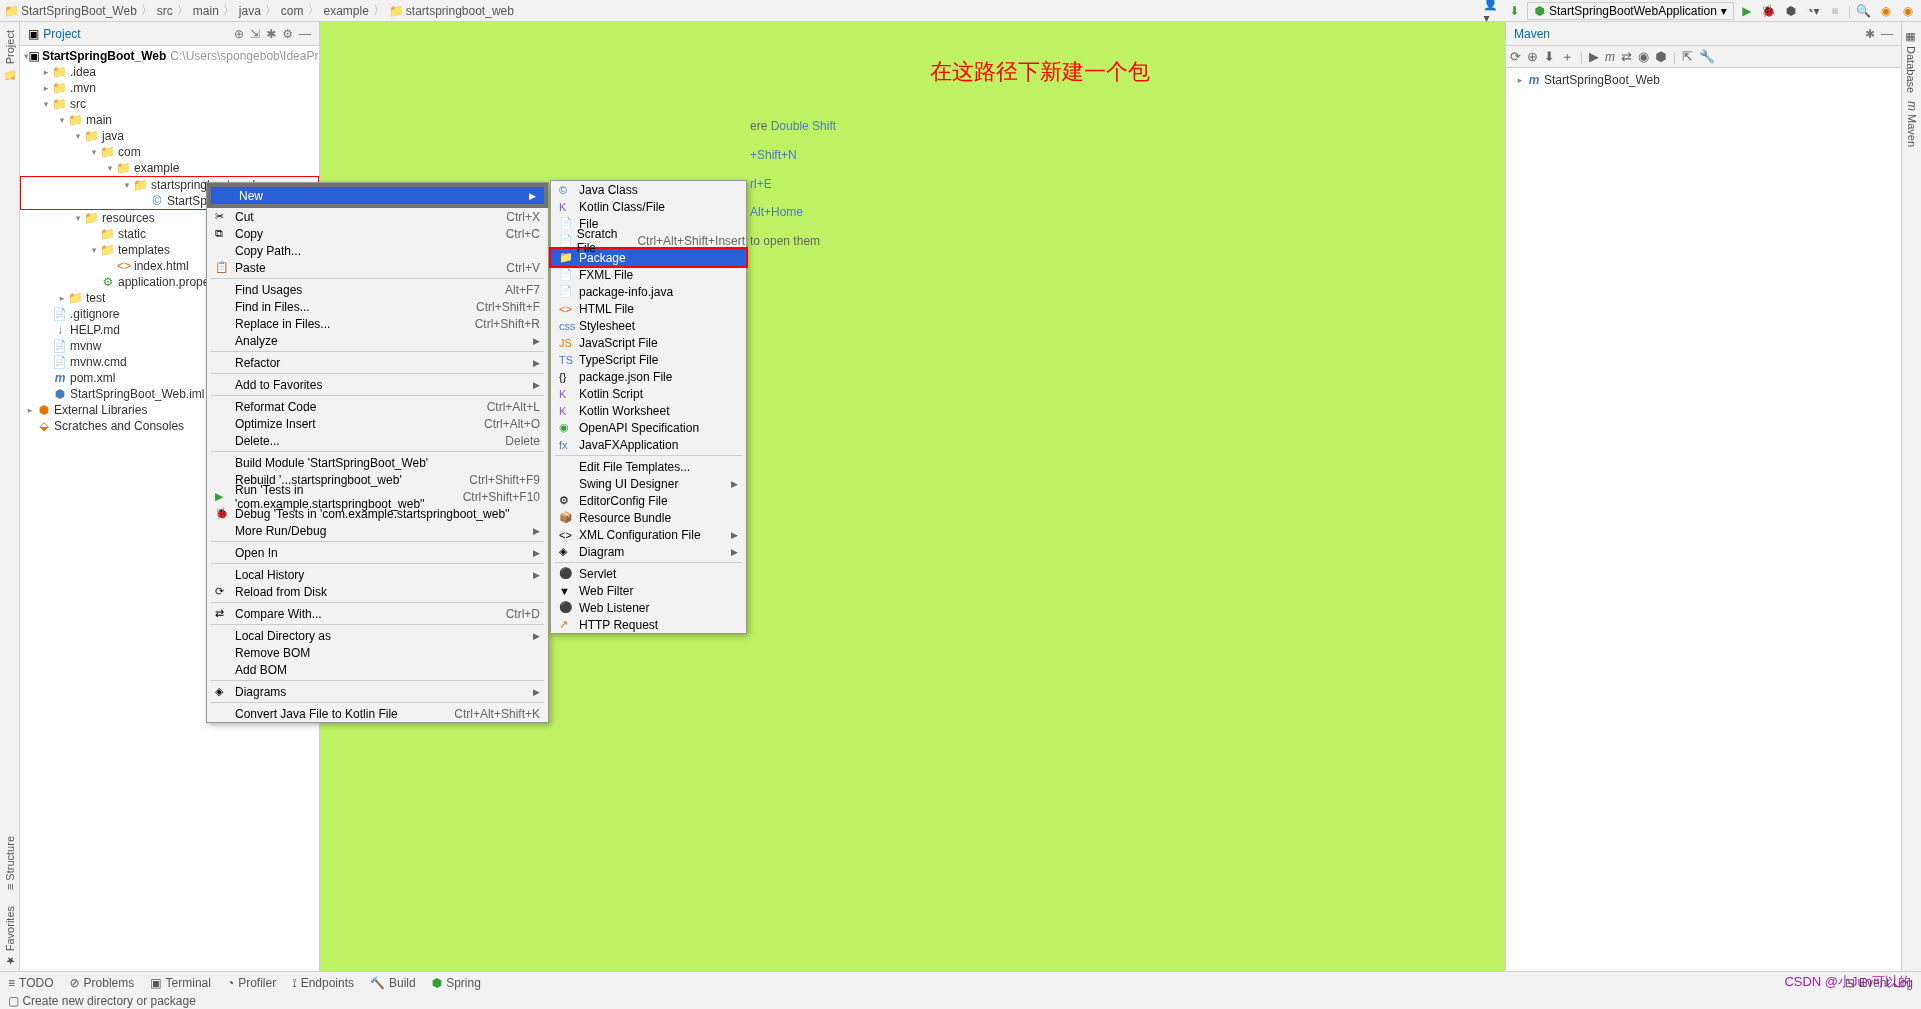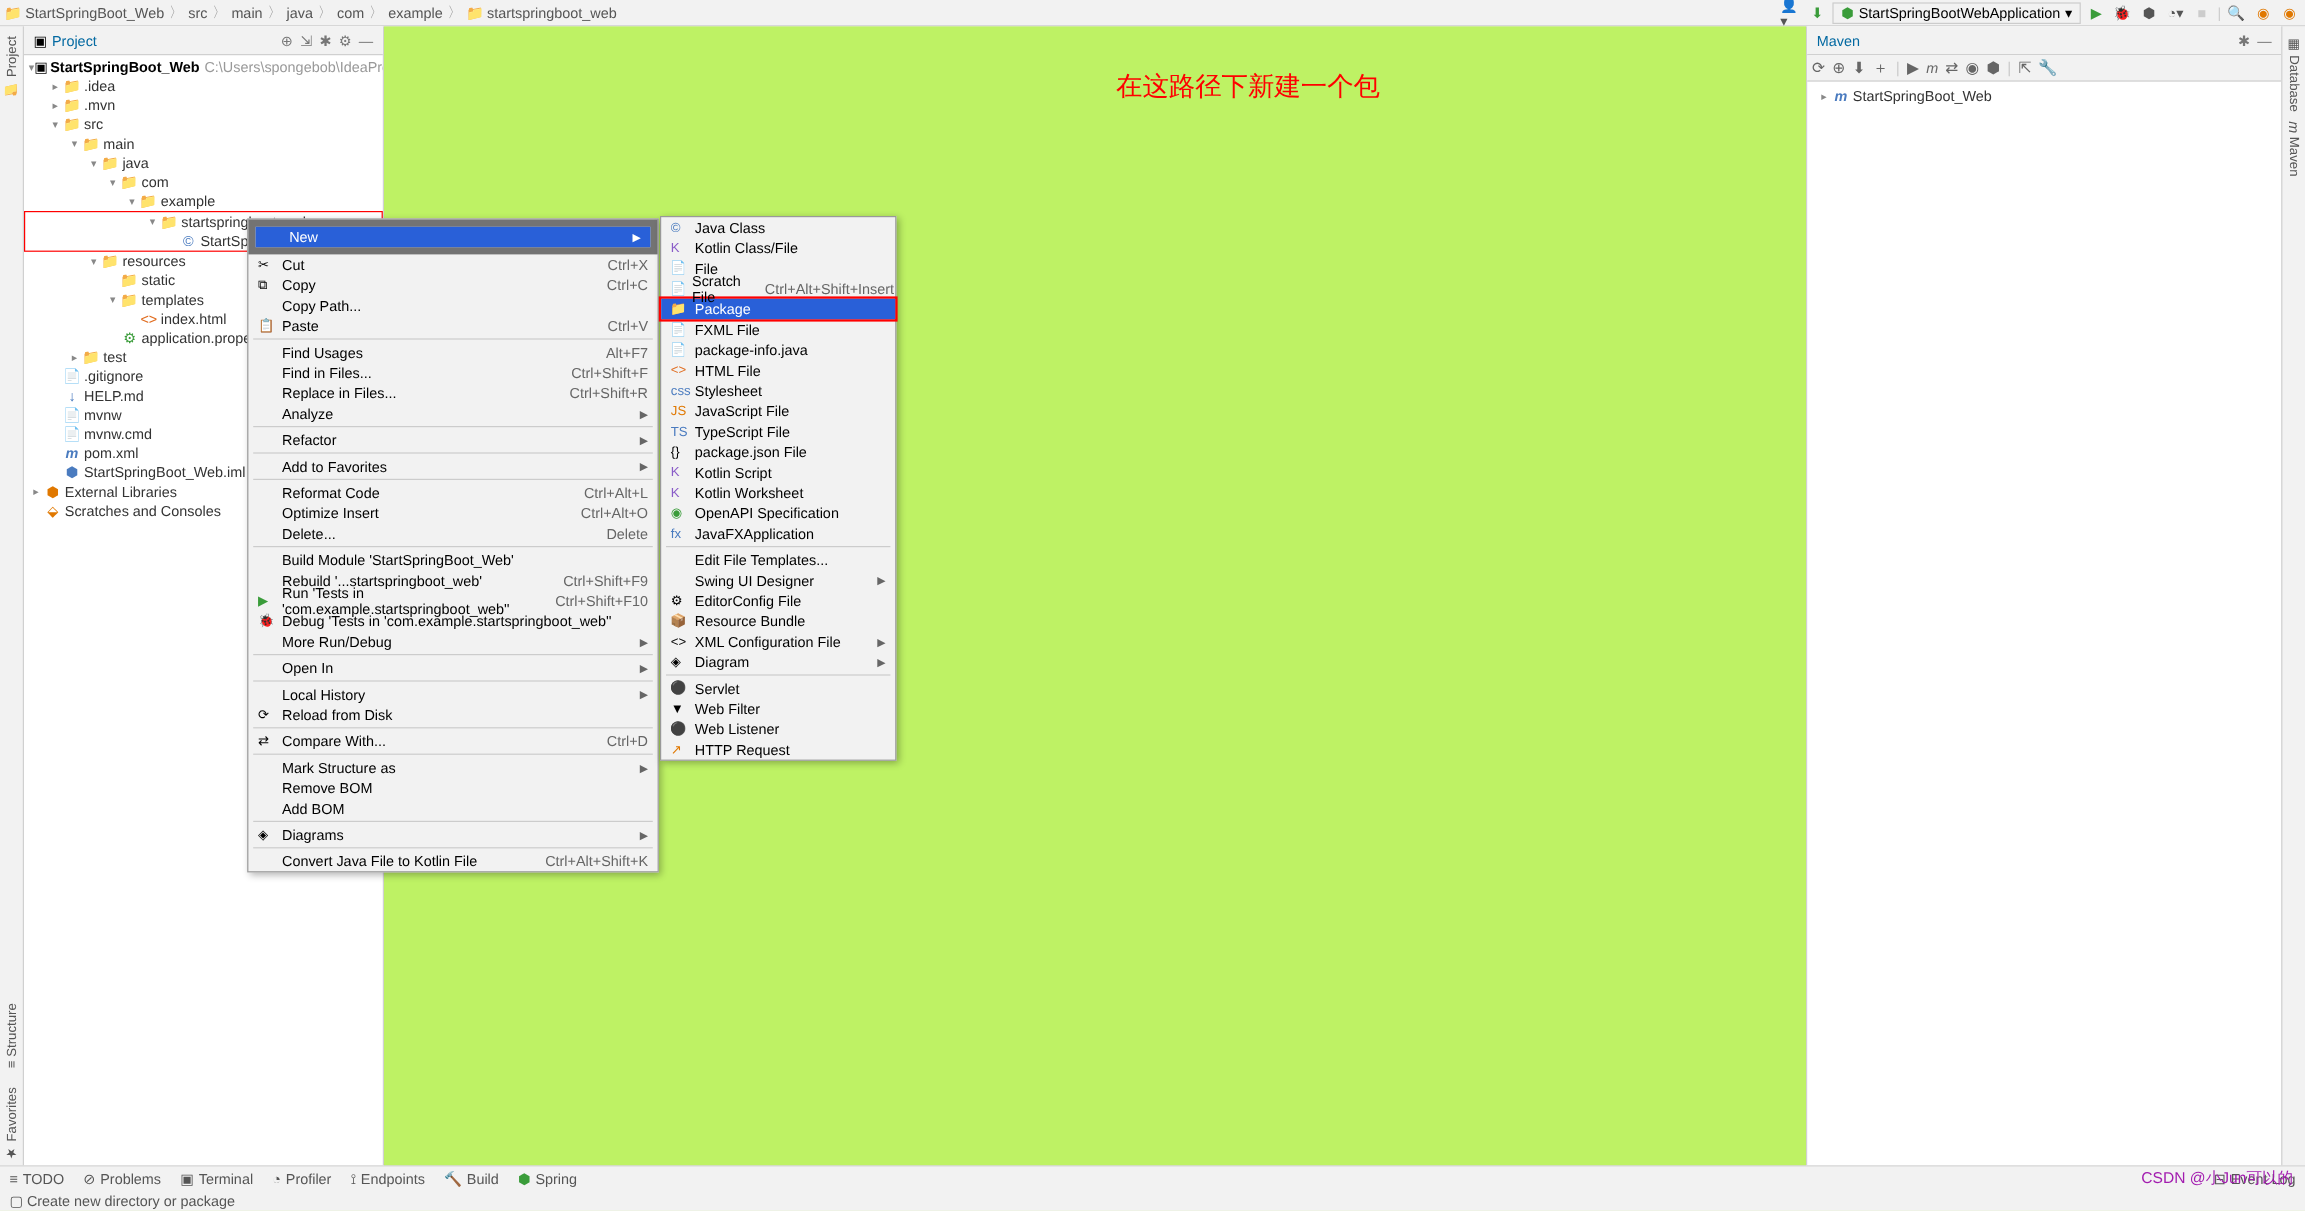--- a/index.html
+++ b/index.html
@@ -50,21 +50,21 @@
 .ctx-menu { position: absolute; background: #f2f2f2; border: 1px solid #999; box-shadow: 2px 2px 6px rgba(0,0,0,0.3); z-index: 100; }
 .ctx-item { display: flex; align-items: center; height: 17px; padding: 0 8px; cursor: pointer; }
 .ctx-item.highlighted { background: #2960d8; color: #fff; }
 .ctx-item .icon { width: 16px; margin-right: 4px; font-size: 11px; }
 .ctx-item .label { flex: 1; }
 .ctx-item .shortcut { color: #666; margin-left: 20px; }
 .ctx-item .sub { margin-left: 12px; color: #666; font-size: 9px; }
 .ctx-item.highlighted .sub { color: #fff; }
 .ctx-sep { height: 1px; background: #ccc; margin: 2px 4px; }
 .menu1 { left: 206px; top: 182px; width: 343px; }
-.menu1-new-wrapper { border: 6px solid #737373; }
+.menu1-new-wrapper { border: 4px solid #737373; }
 .menu2 { left: 550px; top: 180px; width: 197px; }
 .menu2 .pkg-wrap { border: 2px solid #ff0000; margin: -2px; }
 
 
 .bottom-tools { height: 22px; background: #f2f2f2; border-top: 1px solid #d0d0d0; display: flex; align-items: center; padding: 0 8px; gap: 16px; }
 .bottom-tools .tool { display: flex; align-items: center; gap: 4px; cursor: pointer; color: #555; }
 .bottom-tools .spacer { flex: 1; }
 .status-bar { height: 16px; background: #f2f2f2; display: flex; align-items: center; padding: 0 8px; font-size: 11px; color: #555; }
 
 
@@ -263,20 +263,27 @@
       <div class="tree-row" style="padding-left:4px">
           <span class="tree-arrow"></span>
           <span class="tree-icon ic-orange">⬙</span>
           <span class="tree-label">Scratches and Consoles</span>
         </div>
     </div>
   </div>
 
   <div class="editor">
     <div class="annotation">在这路径下新建一个包</div>
+    <div class="welcome-hints">
+      <div><span>ere </span><span class="shortcut">Double Shift</span></div>
+      <div><span class="shortcut">+Shift+N</span></div>
+      <div><span class="shortcut">rl+E</span></div>
+      <div><span class="shortcut">Alt+Home</span></div>
+      <div><span>to open them</span></div>
+    </div>
   </div>
 
   <div class="maven-panel">
     <div class="panel-header">
       <span class="title">Maven</span>
       <div class="icons">
         <span>✱</span>
         <span>—</span>
       </div>
     </div>
@@ -428,21 +435,21 @@
     </div>
     <div class="ctx-sep"></div>
     <div class="ctx-item">
       <span class="icon ">⇄</span>
       <span class="label">Compare With...</span>
       <span class="shortcut">Ctrl+D</span>
     </div>
     <div class="ctx-sep"></div>
     <div class="ctx-item">
       <span class="icon "></span>
-      <span class="label">Mark Structure as</span>
+      <span class="label">Local Directory as</span>
       <span class="sub">▶</span>
     </div>
     <div class="ctx-item">
       <span class="icon "></span>
       <span class="label">Remove BOM</span>
     </div>
     <div class="ctx-item">
       <span class="icon "></span>
       <span class="label">Add BOM</span>
     </div>

